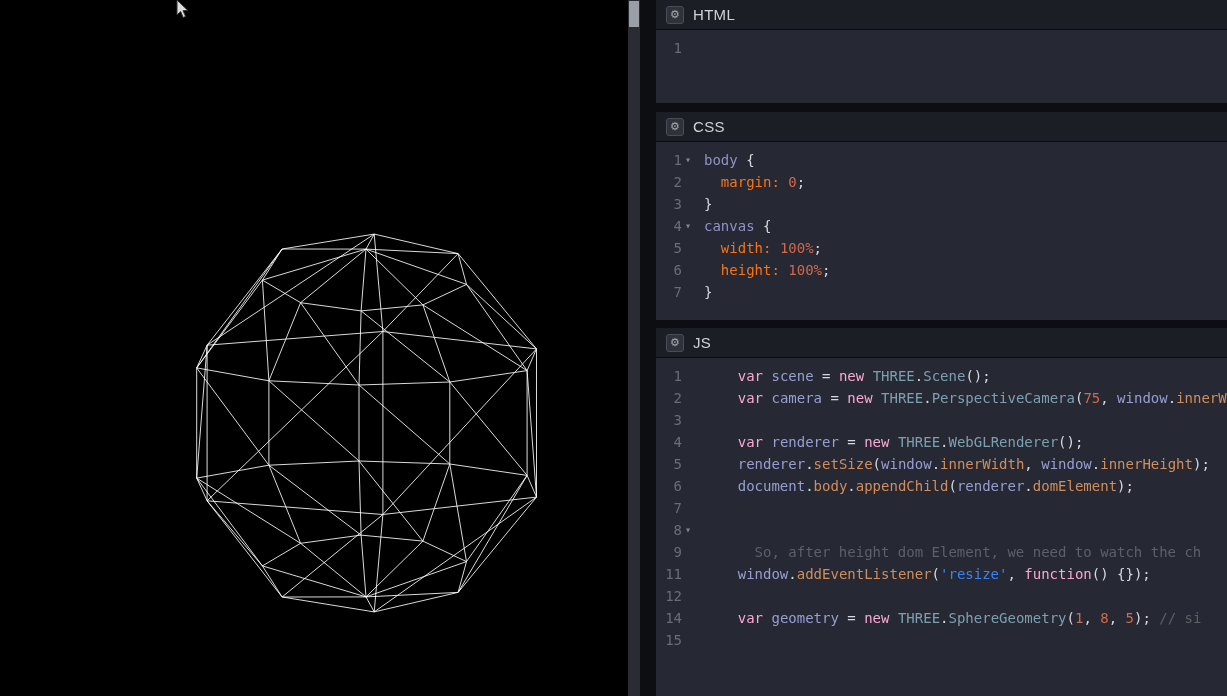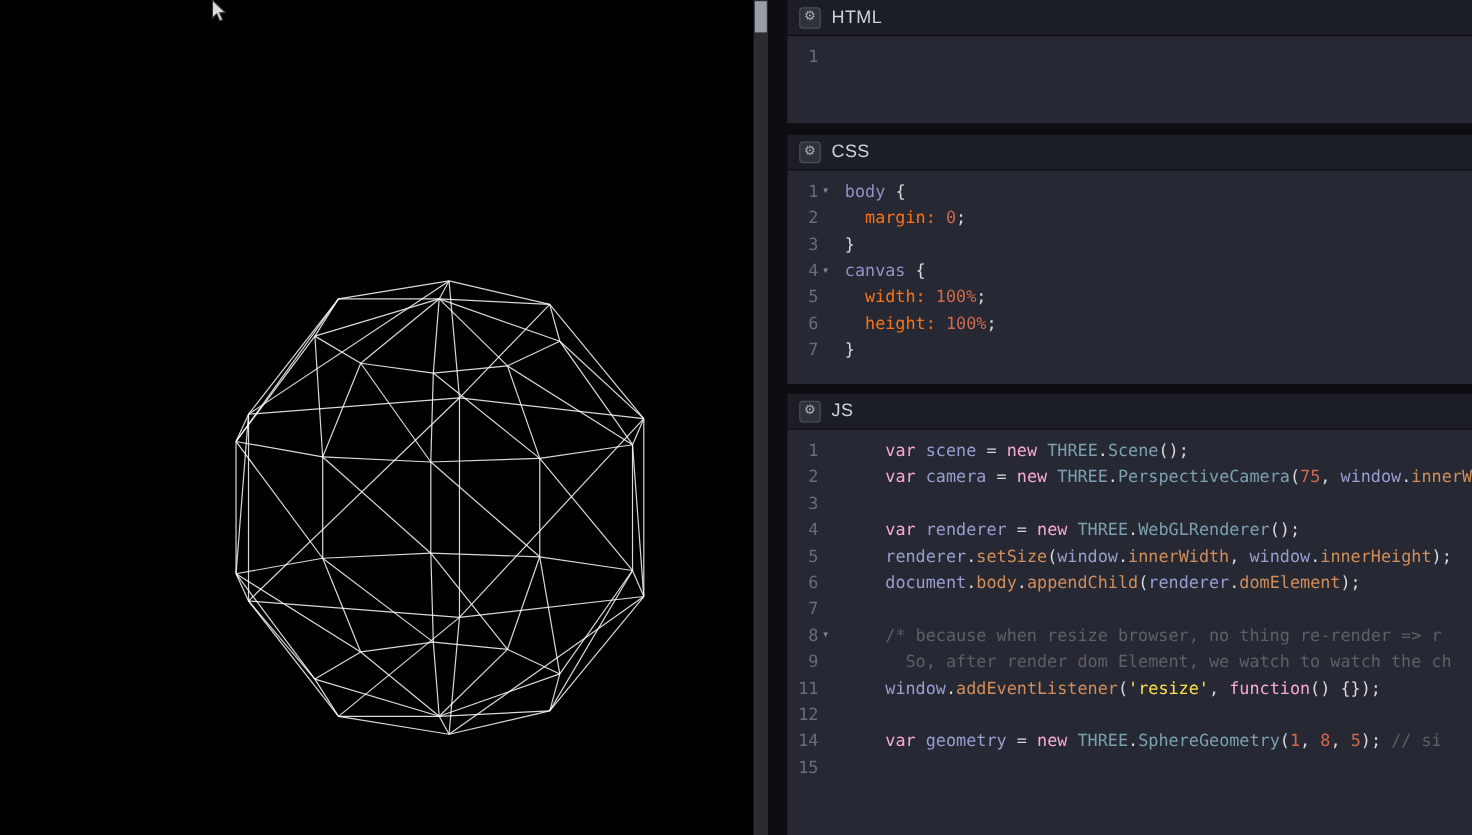--- a/index.html
+++ b/index.html
@@ -17,21 +17,21 @@
   .phead{height:30px;flex:none;background:#1c1e25;display:flex;align-items:center;gap:9px;padding:0 10px;border-bottom:1px solid #0d0e12}
   .gearbtn{width:18px;height:18px;border-radius:3px;background:#2f323b;border:1px solid #4a4d57;color:#a6aab2;font-size:11px;line-height:15px;text-align:center;cursor:pointer;flex:none;padding:0}
   .ptitle{font-weight:normal;font-size:15px;color:#cfd2d8;letter-spacing:.3px}
   .editor{flex:1;background:#262833;overflow:hidden;padding-top:7px;font-family:"DejaVu Sans Mono",monospace;font-size:14px;line-height:22px}
   .line{display:flex;white-space:pre;height:22px}
   .ln{width:26px;flex:none;text-align:right;color:#6a6d77;user-select:none}
   .fold{width:22px;flex:none;color:#858893;font-size:10px;padding-left:3px}
   .code{flex:1;overflow:hidden}
   .tk-sel{color:#8f93c4}.tk-prop{color:#f97316}.tk-num{color:#cf6a4c}.tk-key{color:#f9a8d4}
   .tk-id{color:#989fd0}.tk-cls{color:#7ca0b0}.tk-fn{color:#d28e5a}.tk-pun{color:#d7d9de}
-  .tk-str{color:#fde047}.tk-com{color:#5d6066}
+  .tk-str{color:#3b82f6}.tk-com{color:#5d6066}
   #wire line{stroke:#ffffff;stroke-width:1;stroke-opacity:.85;fill:none}
 </style>
 </head>
 <body>
 
 <div class="app">
 
   <div class="preview">
     <svg id="wire" width="628" height="696">
         <line x1="366.0" y1="249.1" x2="374.2" y2="234.1"></line>
@@ -180,22 +180,22 @@
         <span class="ptitle">JS</span>
       </div>
       <div class="editor">
           <div class="line"><span class="ln">1</span><span class="fold"></span><span class="code"><span class="tk-pun">    </span><span class="tk-key">var</span><span class="tk-pun"> </span><span class="tk-id">scene</span><span class="tk-pun"> = </span><span class="tk-key">new</span><span class="tk-pun"> </span><span class="tk-cls">THREE</span><span class="tk-pun">.</span><span class="tk-cls">Scene</span><span class="tk-pun">();</span></span></div>
           <div class="line"><span class="ln">2</span><span class="fold"></span><span class="code"><span class="tk-pun">    </span><span class="tk-key">var</span><span class="tk-pun"> </span><span class="tk-id">camera</span><span class="tk-pun"> = </span><span class="tk-key">new</span><span class="tk-pun"> </span><span class="tk-cls">THREE</span><span class="tk-pun">.</span><span class="tk-cls">PerspectiveCamera</span><span class="tk-pun">(</span><span class="tk-num">75</span><span class="tk-pun">, </span><span class="tk-id">window</span><span class="tk-pun">.</span><span class="tk-fn">innerWidth</span></span></div>
           <div class="line"><span class="ln">3</span><span class="fold"></span><span class="code"></span></div>
           <div class="line"><span class="ln">4</span><span class="fold"></span><span class="code"><span class="tk-pun">    </span><span class="tk-key">var</span><span class="tk-pun"> </span><span class="tk-id">renderer</span><span class="tk-pun"> = </span><span class="tk-key">new</span><span class="tk-pun"> </span><span class="tk-cls">THREE</span><span class="tk-pun">.</span><span class="tk-cls">WebGLRenderer</span><span class="tk-pun">();</span></span></div>
           <div class="line"><span class="ln">5</span><span class="fold"></span><span class="code"><span class="tk-pun">    </span><span class="tk-id">renderer</span><span class="tk-pun">.</span><span class="tk-fn">setSize</span><span class="tk-pun">(</span><span class="tk-id">window</span><span class="tk-pun">.</span><span class="tk-fn">innerWidth</span><span class="tk-pun">, </span><span class="tk-id">window</span><span class="tk-pun">.</span><span class="tk-fn">innerHeight</span><span class="tk-pun">);</span></span></div>
           <div class="line"><span class="ln">6</span><span class="fold"></span><span class="code"><span class="tk-pun">    </span><span class="tk-id">document</span><span class="tk-pun">.</span><span class="tk-fn">body</span><span class="tk-pun">.</span><span class="tk-fn">appendChild</span><span class="tk-pun">(</span><span class="tk-id">renderer</span><span class="tk-pun">.</span><span class="tk-fn">domElement</span><span class="tk-pun">);</span></span></div>
           <div class="line"><span class="ln">7</span><span class="fold"></span><span class="code"></span></div>
-          <div class="line"><span class="ln">8</span><span class="fold">▾</span><span class="code"><span class="tk-pun">    </span><span class="tk-com">/* because when resize browser, no thing re-render =&gt; r</span></span></div>
-          <div class="line"><span class="ln">9</span><span class="fold"></span><span class="code"><span class="tk-com">      So, after render dom Element, we watch to watch the ch</span></span></div>
+          <div class="line"><span class="ln">8</span><span class="fold">▾</span><span class="code"><span class="tk-pun">    </span></span></div>
+          <div class="line"><span class="ln">9</span><span class="fold"></span><span class="code"><span class="tk-com">      So, after height dom Element, we need to watch the ch</span></span></div>
           <div class="line"><span class="ln">11</span><span class="fold"></span><span class="code"><span class="tk-pun">    </span><span class="tk-id">window</span><span class="tk-pun">.</span><span class="tk-fn">addEventListener</span><span class="tk-pun">(</span><span class="tk-str">'resize'</span><span class="tk-pun">, </span><span class="tk-key">function</span><span class="tk-pun">() {});</span></span></div>
           <div class="line"><span class="ln">12</span><span class="fold"></span><span class="code"></span></div>
           <div class="line"><span class="ln">14</span><span class="fold"></span><span class="code"><span class="tk-pun">    </span><span class="tk-key">var</span><span class="tk-pun"> </span><span class="tk-id">geometry</span><span class="tk-pun"> = </span><span class="tk-key">new</span><span class="tk-pun"> </span><span class="tk-cls">THREE</span><span class="tk-pun">.</span><span class="tk-cls">SphereGeometry</span><span class="tk-pun">(</span><span class="tk-num">1</span><span class="tk-pun">, </span><span class="tk-num">8</span><span class="tk-pun">, </span><span class="tk-num">5</span><span class="tk-pun">); </span><span class="tk-com">// si</span></span></div>
           <div class="line"><span class="ln">15</span><span class="fold"></span><span class="code"></span></div>
         </div>
     </section>
 
   </div>
 </div>
 

